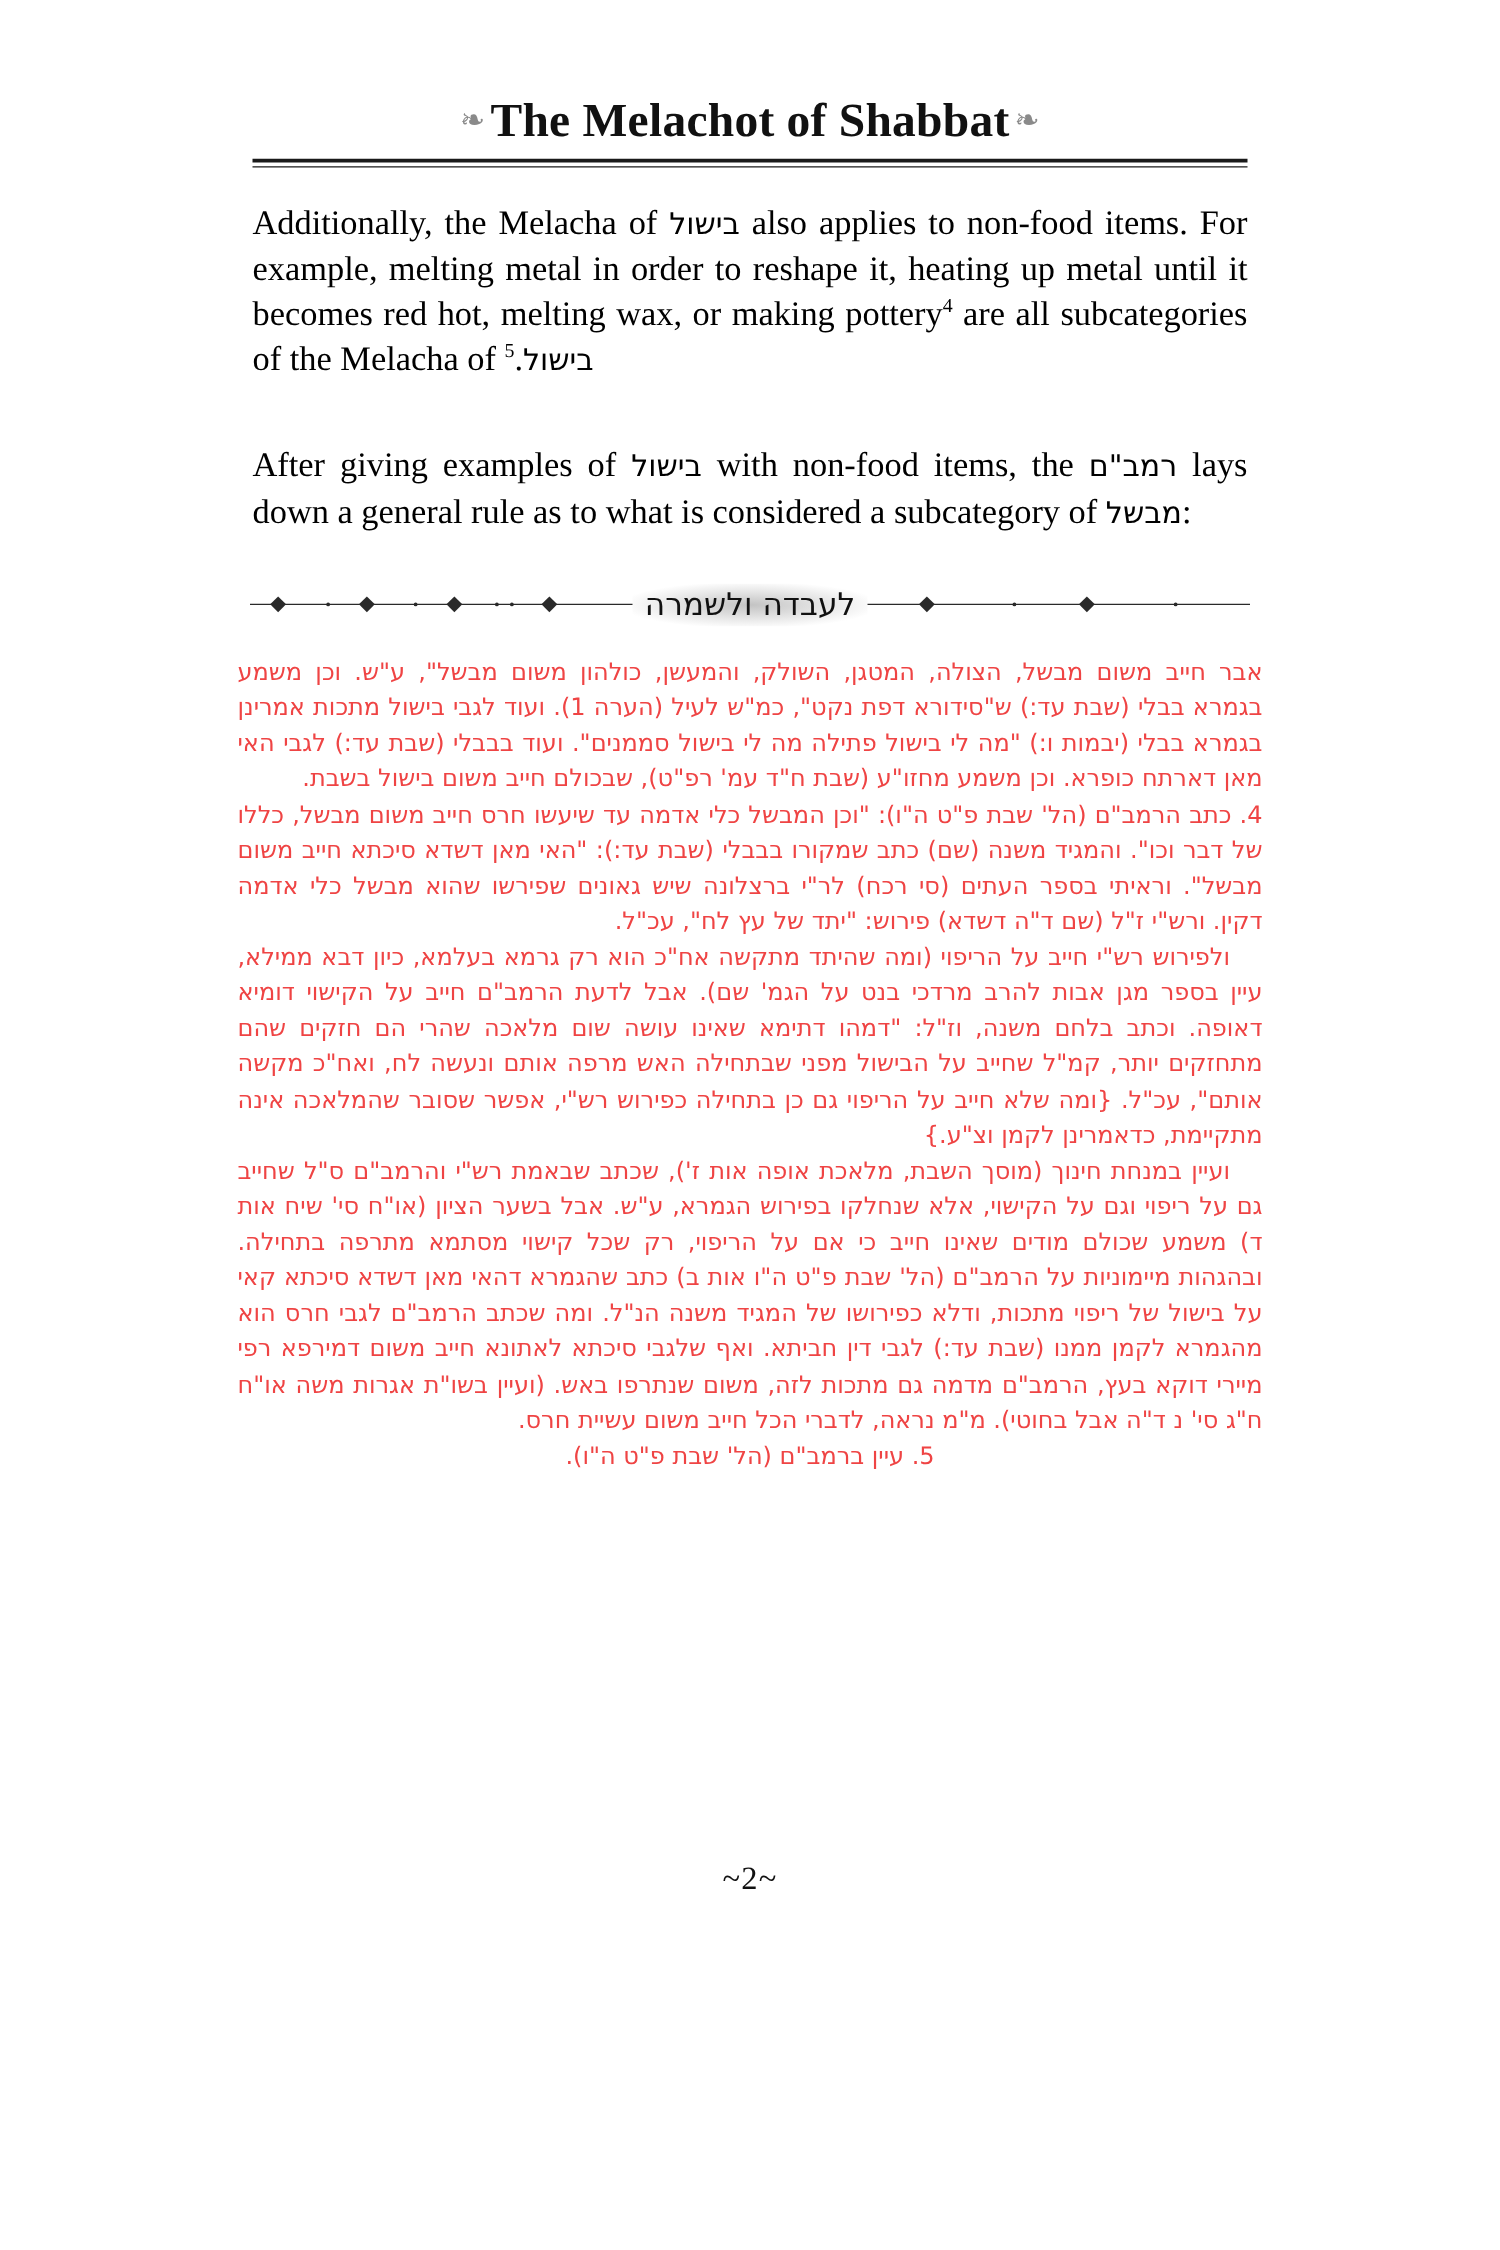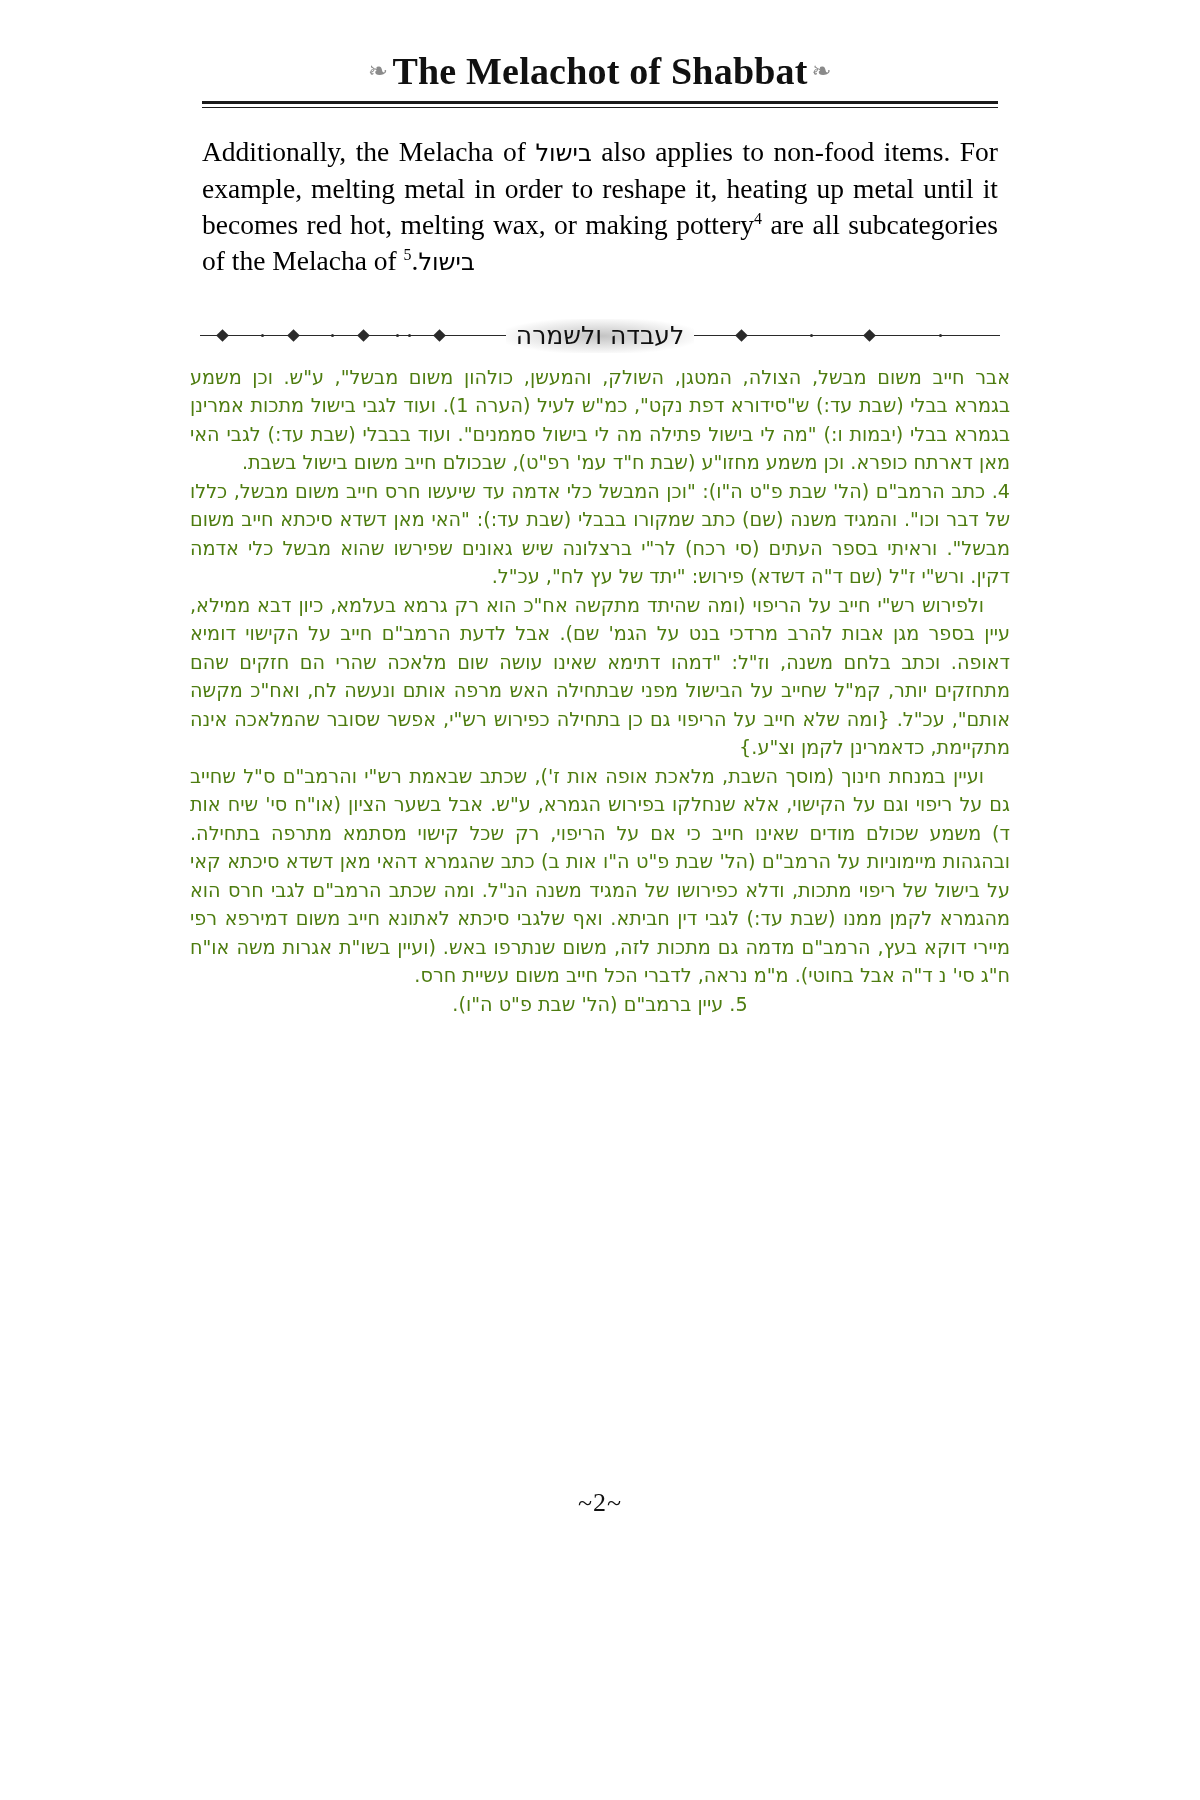--- a/index.html
+++ b/index.html
@@ -20,21 +20,21 @@
     position: relative;
     width: 1200px;
     height: 1800px;
     box-sizing: border-box;
     padding: 0;
   }
 
   
   .header {
     margin: 0 auto;
-    padding-top: 52px;
+    padding-top: 78px;
     width: 796px;
   }
   .header-title {
     text-align: center;
     font-family: "Liberation Serif", "DejaVu Serif", serif;
     font-size: 38px;
     font-weight: bold;
     letter-spacing: 0.2px;
     line-height: 1.05;
     white-space: nowrap;
@@ -139,27 +139,27 @@
     font-weight: normal;
     color: #111111;
     white-space: nowrap;
     background: radial-gradient(ellipse at center, rgba(175,175,175,0.75) 0%, rgba(205,205,205,0.5) 45%, rgba(255,255,255,0) 78%);
     line-height: 34px;
   }
 
   
   .commentary {
     width: 820px;
-    margin: 8px auto 0 auto;
+    margin: 20px auto 0 auto;
     direction: rtl;
     text-align: justify;
     font-family: "DejaVu Sans", "Liberation Sans", sans-serif;
     font-size: 19.2px;
     line-height: 28.5px;
-    color: #4d7c0f;
+    color: #ef4444;
   }
   .commentary p {
     margin: 0;
     text-align: justify;
     text-align-last: right;
   }
   .commentary p.indent {
     text-indent: 26px;
   }
   .commentary p.center-last {
@@ -192,20 +192,21 @@
       <div class="rule-thick"></div>
       <div class="rule-gap"></div>
       <div class="rule-thin"></div>
     </div>
   </div>
 
   <div class="body-en">
 
     <p><span>Additionally, the Melacha of </span><span class="heb-inline">בישול</span><span> also applies to non-food items. For example, melting metal in order to reshape it, heating up metal until it becomes red hot, melting wax, or making pottery</span><sup class="fn">4</sup><span> are all subcategories of the Melacha of </span><span class="heb-inline">בישול</span><span>.</span><sup class="fn">5</sup></p>
 
+    <p><span>After giving examples of </span><span class="heb-inline">בישול</span><span> with non-food items, the </span><span class="heb-inline">רמב"ם</span><span> lays down a general rule as to what is considered a subcategory of </span><span class="heb-inline">מבשל</span><span>:</span></p>
 
   </div>
 
   <div class="divider">
     <div class="div-line">
       <span class="dia" style="left:6%;"></span>
       <span class="dot" style="left:20%;"></span>
       <span class="dia" style="left:29%;"></span>
       <span class="dot" style="left:43%;"></span>
       <span class="dia" style="left:52%;"></span>

